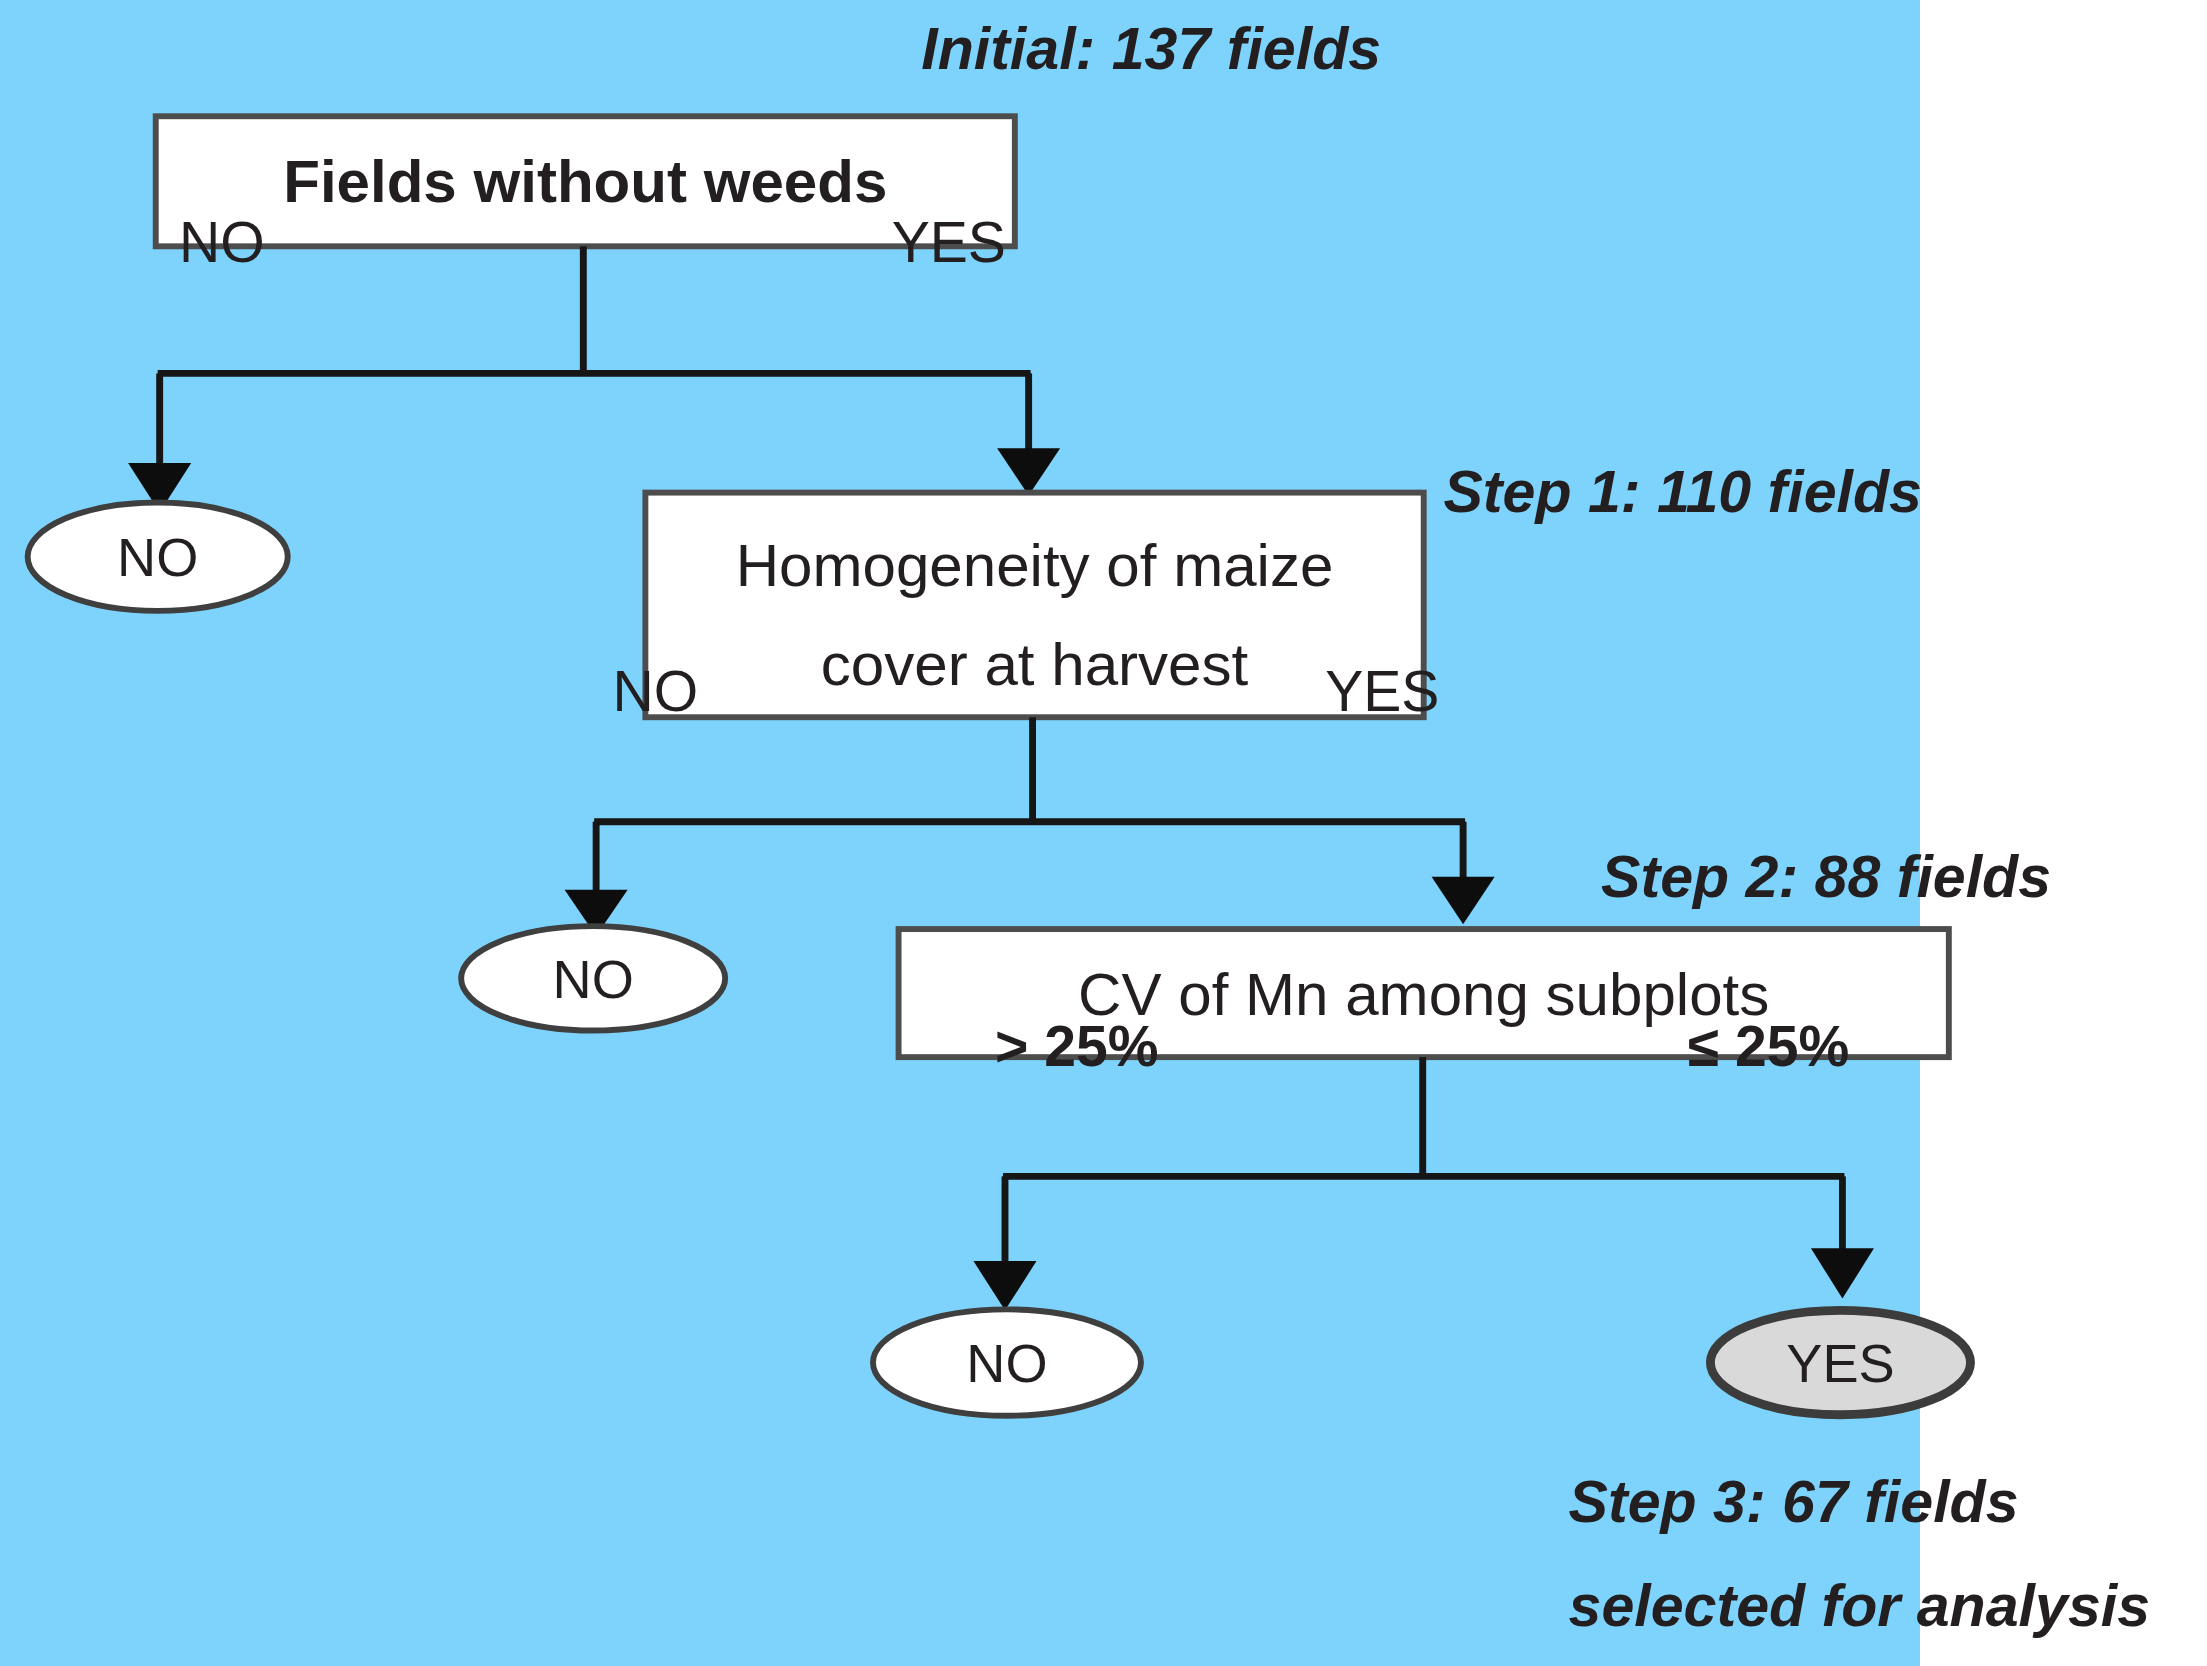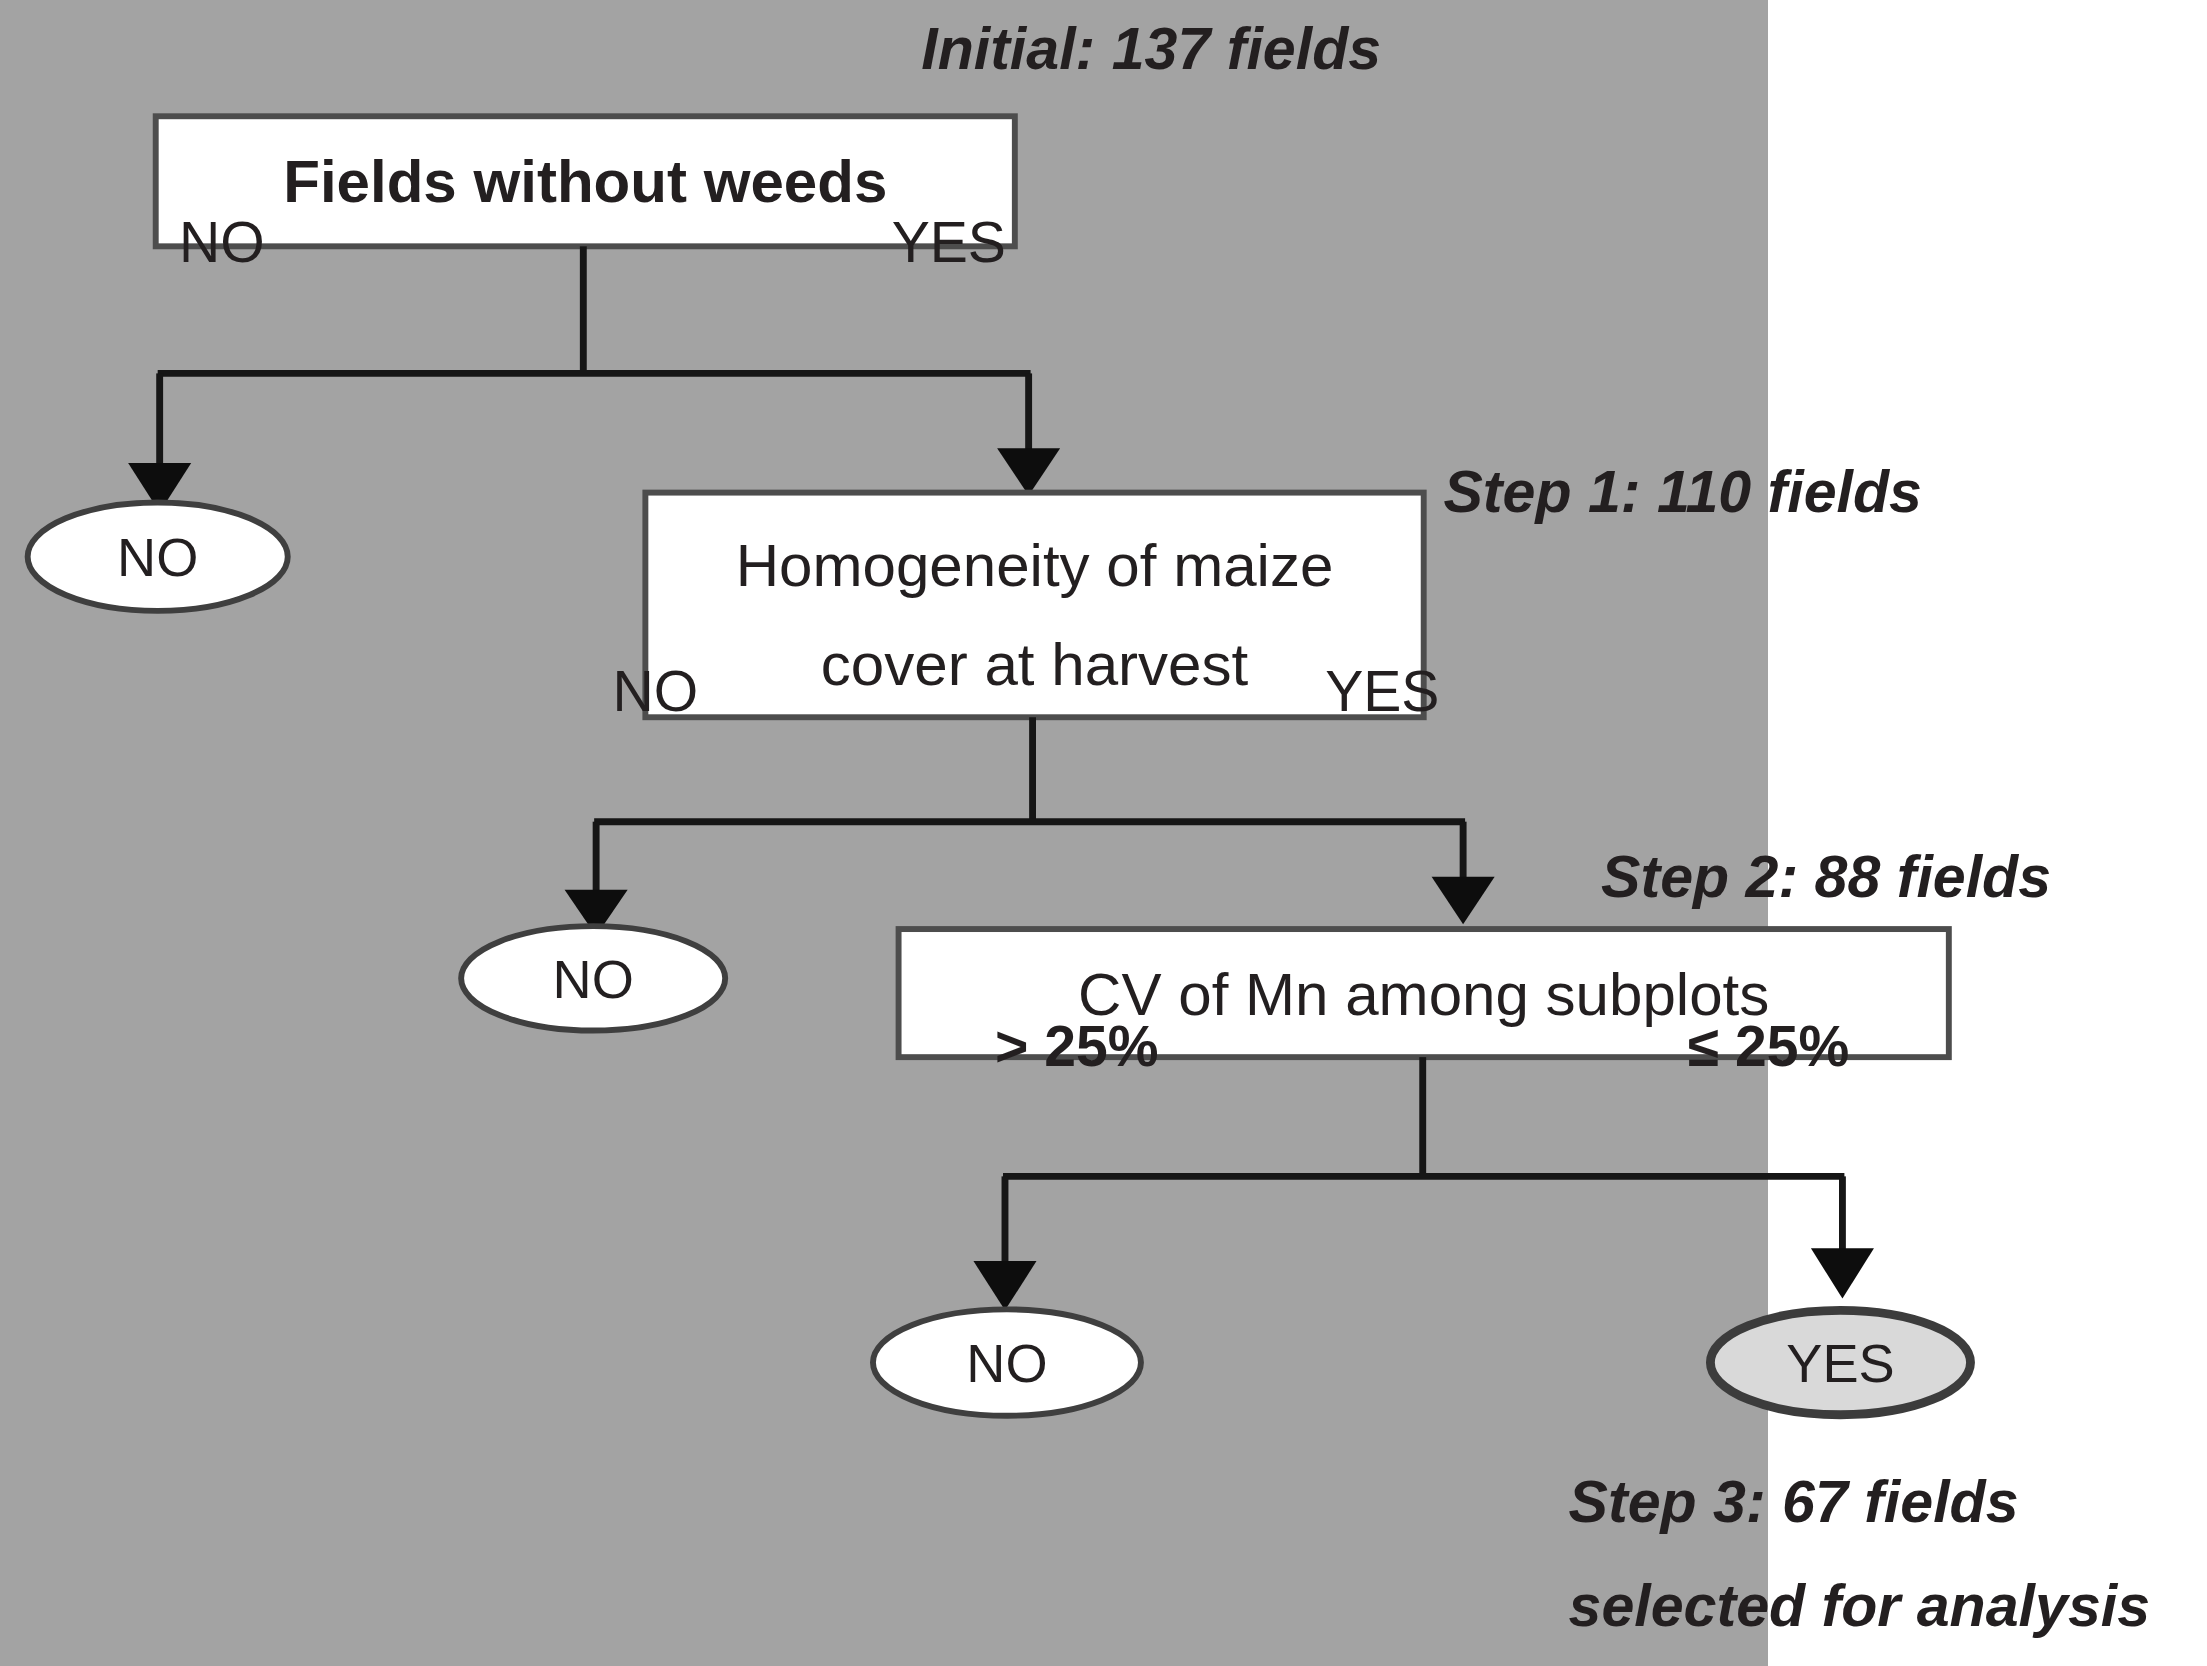--- a/index.html
+++ b/index.html
@@ -9,23 +9,23 @@
   }
   body {
     width: 2208px;
     height: 1667px;
     font-family: "Liberation Sans", sans-serif;
     color: #231f20;
     overflow: hidden;
   }
   #canvas {
     position: relative;
-    width: 1768px;
+    width: 1920px;
     height: 1667px;
-    background: #a3a3a3;
+    background: #7dd3fc;
   }
   svg.flow {
     position: absolute;
     left: 0;
     top: 0;
     width: 2208px;
     height: 1667px;
   }
   .proc-rect {
     fill: #ffffff;

